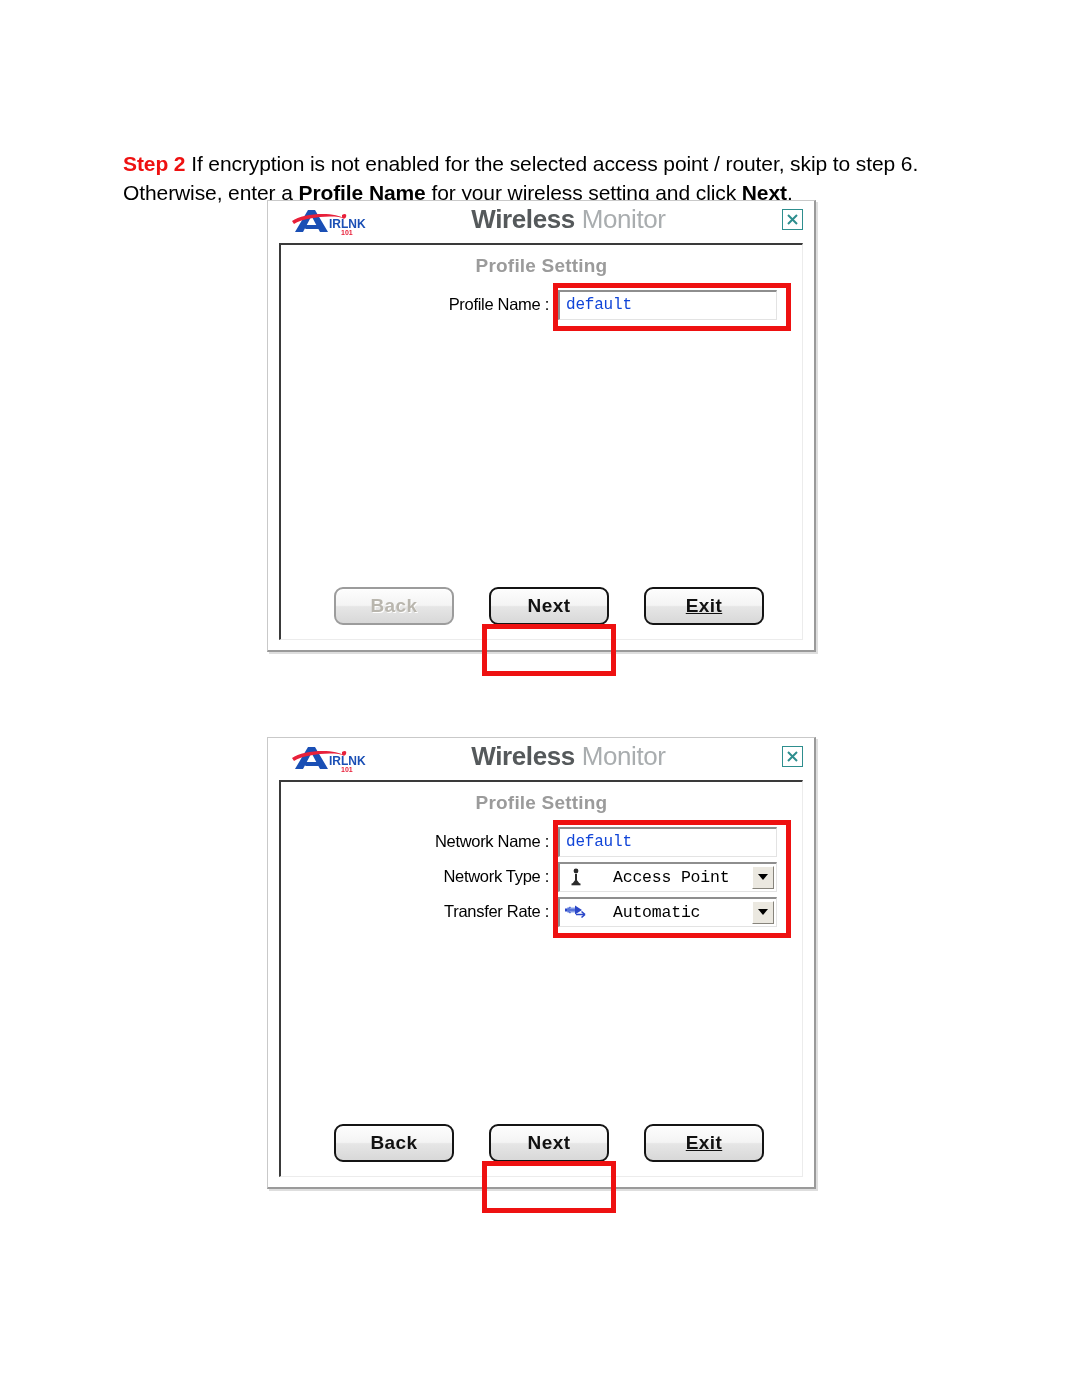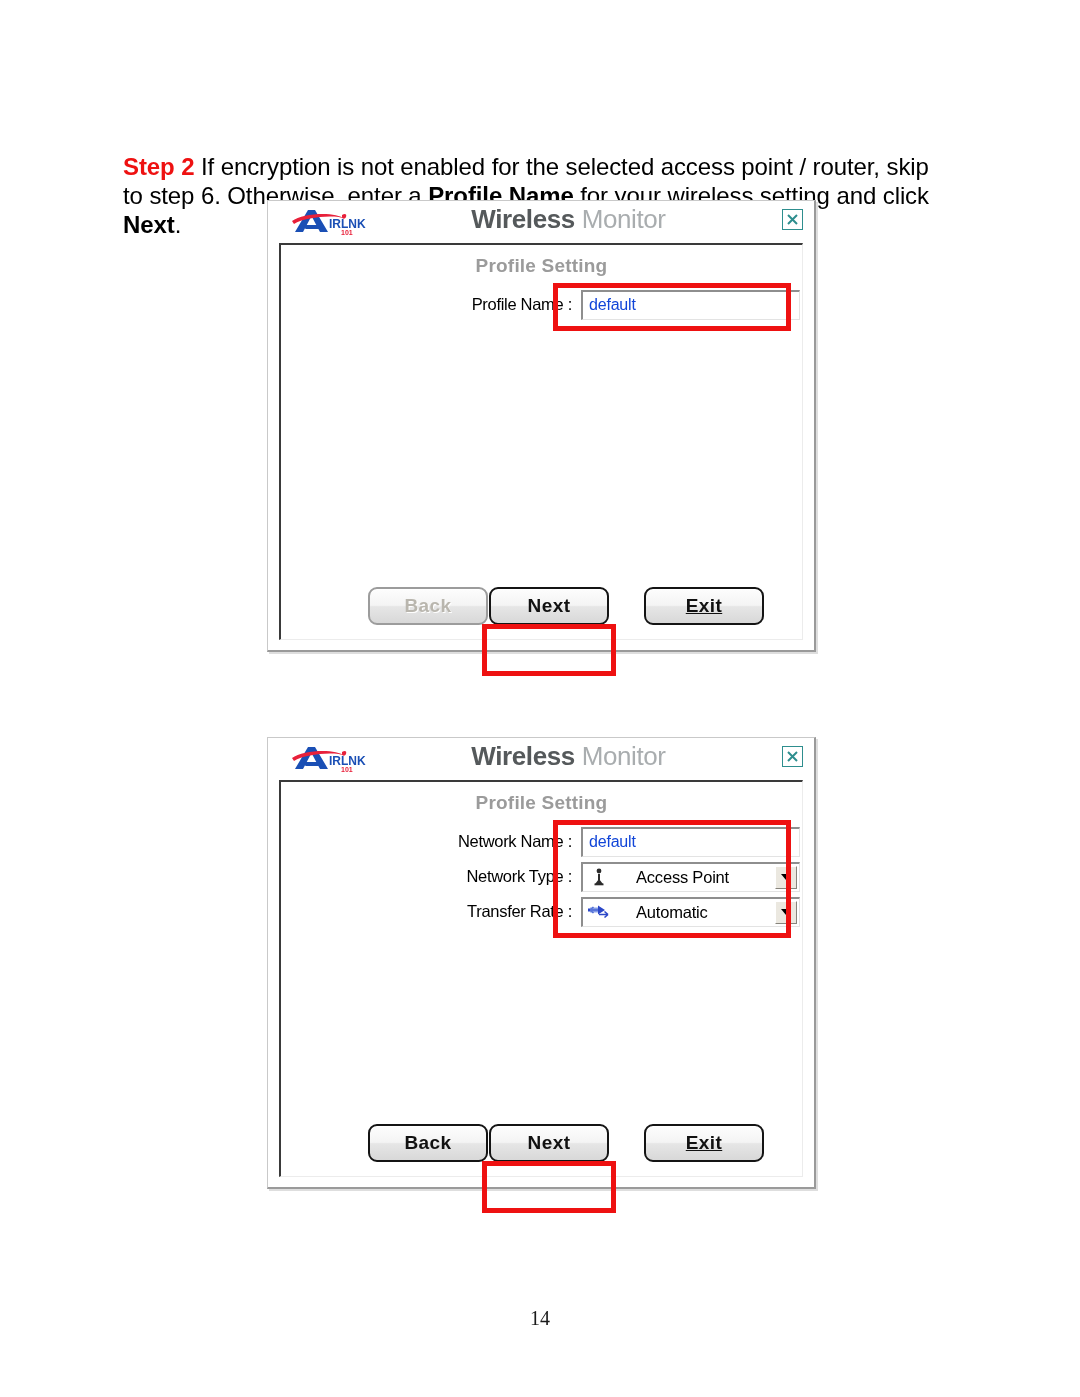--- a/index.html
+++ b/index.html
@@ -14,21 +14,21 @@
     width: 1080px; height: 1397px;
     background: #ffffff;
     overflow: hidden;
   }
 
   
   .step-para {
     position: absolute;
     left: 123px;
     width: 820px;
-    font-size: 24px;
+    font-size: 21px;
     line-height: 29px;
     color: #000000;
     letter-spacing: -0.1px;
   }
   .step-label {
     color: #ee1111;
     font-weight: bold;
   }
   .b { font-weight: bold; }
 
@@ -122,35 +122,35 @@
   
   .form-area {
     position: absolute;
     left: 0; top: 42px; right: 0;
   }
   .form-row {
     position: relative;
     height: 35px;
     display: flex;
     align-items: center;
-    padding-left: 23px;
   }
   .field-label {
     width: 277px;
     text-align: right;
     padding-right: 9px;
     font-size: 16.5px;
     color: #000000;
     font-family: "Liberation Sans", sans-serif;
     letter-spacing: -0.3px;
   }
   .field-ctl {
     width: 219px;
     height: 30px;
     position: relative;
+    font-family: Liberation Mono, monospace;
   }
   .textbox {
     width: 100%;
     height: 100%;
     background: #ffffff;
     border-top: 2px solid #8e8e8e;
     border-left: 2px solid #8e8e8e;
     border-right: 1px solid #e3e3e3;
     border-bottom: 1px solid #e3e3e3;
     font-size: 16px;
@@ -243,21 +243,21 @@
     letter-spacing: 0.4px;
     cursor: pointer;
     box-shadow: inset 0 1px 0 #ffffff;
   }
   .wbtn.disabled {
     color: #b9b6ae;
     border-color: #9c9c9c;
     cursor: default;
     text-shadow: 1px 1px 0 #ffffff;
   }
-  .btn-back { left: 53px; margin-left: 34px; }
+  .btn-back { left: 53px; }
   .btn-next { left: 208px; }
   .btn-exit { left: 363px; text-decoration: underline; }
 
   
   .page-number {
     position: absolute;
     left: 0; right: 0;
     top: 1307px;
     text-align: center;
     font-size: 20px;
@@ -409,15 +409,14 @@
       <div class="btn-bar">
         <div class="wbtn btn-back">Back</div>
         <div class="wbtn btn-next">Next</div>
         <div class="wbtn btn-exit">Exit</div>
       </div>
 
       <div class="hl" style="left:201px; top:379px; width:134px; height:52px;"></div>
     </div>
   </div>
 
-  <div class="page-number">14</div>
 
 </div>
 
 </body></html>

